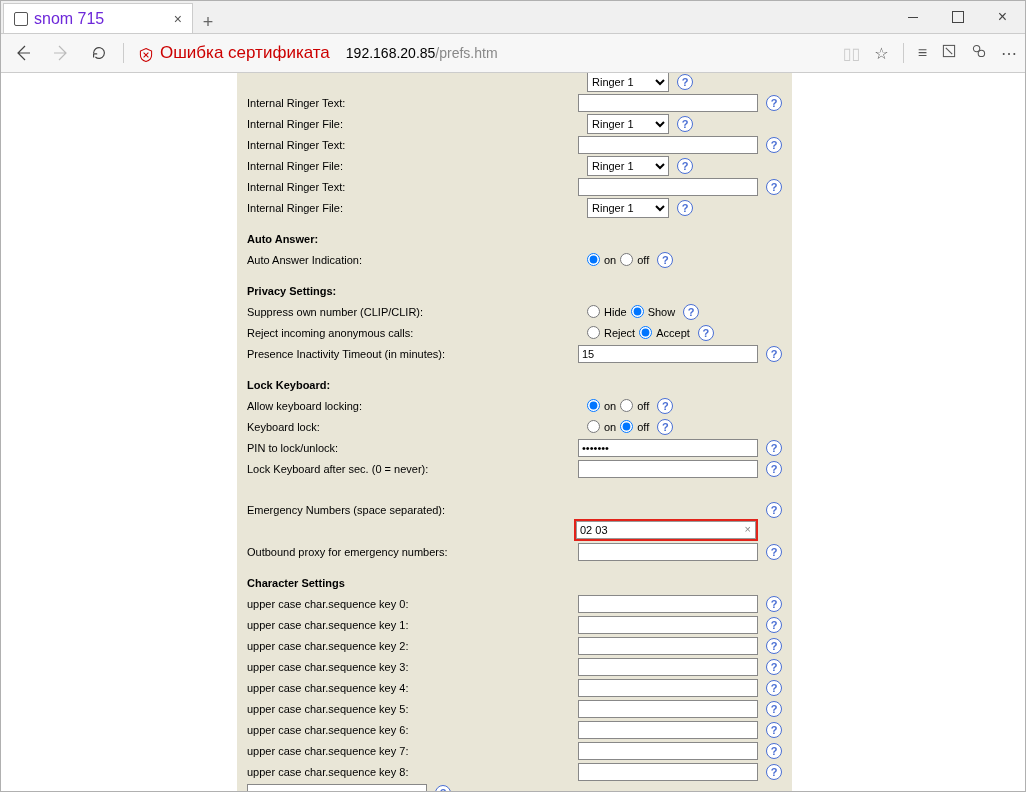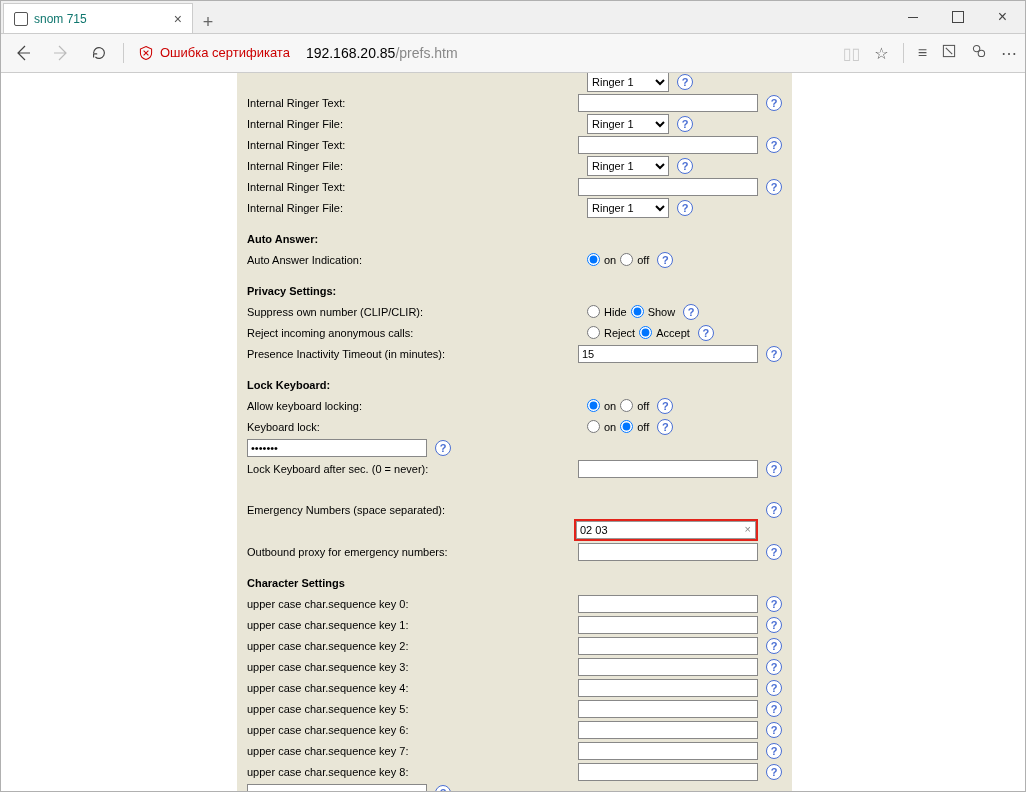--- a/index.html
+++ b/index.html
@@ -5,33 +5,33 @@
   * { box-sizing: border-box; }
   html, body { margin: 0; padding: 0; font-family: "Segoe UI", Tahoma, sans-serif; font-size: 12px; }
   body { background: #fff; }
 
   
   .browser-chrome { width: 1026px; height: 792px; border: 1px solid #b0b0b0; display: flex; flex-direction: column; background:#fff; }
   .titlebar { height: 32px; background: #f0f0f0; display: flex; align-items: stretch; }
   .tabbar { display: flex; align-items: flex-end; padding-left: 2px; }
   .tab { display: flex; align-items: center; gap: 6px; padding: 0 10px; height: 30px; background:#fff; border-top:1px solid #ccc; border-left:1px solid #ccc; border-right:1px solid #ccc; min-width: 190px; position: relative; }
   .tab .app-icon { width:14px; height:14px; border:1px solid #555; border-radius:2px; }
-  .tab .title { flex:1; font-size:12px; color:#0f766e; }
+  .tab .title { flex:1; font-size:16px; color:#6d28d9; }
   .tab .close { font-size:14px; color:#555; }
   .newtab { width:30px; display:flex; align-items:center; justify-content:center; color:#666; font-size:18px; }
   .win-controls { margin-left:auto; display:flex; }
   .win-controls div { width:45px; display:flex; align-items:center; justify-content:center; color:#444; font-size:13px; }
   .win-controls .min::before { content:""; display:block; width:10px; height:1px; background:#444; }
   .win-controls .max::before { content:""; display:block; width:10px; height:10px; border:1px solid #444; }
   .win-controls .close-win { font-size:16px; }
 
   .toolbar { height: 40px; border-top:1px solid #ccc; border-bottom:1px solid #ccc; background:#f7f7f7; display:flex; align-items:center; padding: 0 8px; gap:10px; }
   .tb-btn { width:28px; height:28px; display:flex; align-items:center; justify-content:center; color:#555; font-size:18px; }
   .tb-btn.disabled { color:#bbb; }
-  .cert-warn { display:flex; align-items:flex-start; gap:6px; color:#c00; font-size:13px; margin-left:4px; }
+  .cert-warn { display:flex; align-items:flex-end; gap:6px; color:#c00; font-size:17px; margin-left:4px; }
   .cert-warn svg { width:16px; height:16px; }
   .url { font-size:14px; color:#000; margin-left:6px; }
   .url .path { color:#888; }
   .right-icons { margin-left:auto; display:flex; gap:14px; align-items:center; color:#555; }
   .right-icons .icon { font-size:16px; }
   .divider-v { width:1px; height:20px; background:#ccc; }
 
   
   .content-area { flex:1; position:relative; overflow:hidden; background:#fff; }
   .content-scroll { position:absolute; inset:0; overflow-y:scroll;padding-left:36px; }
@@ -243,20 +243,21 @@
           <div class="label">Keyboard lock:</div>
           <div class="control radio-pair">
             <input type="radio" style="">
               <span>on</span>
             <input type="radio" checked="" style="">
               <span>off</span>
             <span class="help-icon">?</span>
           </div>
         </div>
         <div class="form-row">
+          <div class="label">PIN to lock/unlock:</div>
           <div class="control">
             <input type="password" value="1234567" style="">
             <span class="help-icon">?</span>
           </div>
         </div>
         <div class="form-row">
           <div class="label">Lock Keyboard after sec. (0 = never):</div>
           <div class="control">
             <input type="text" value="" style="">
             <span class="help-icon">?</span>

